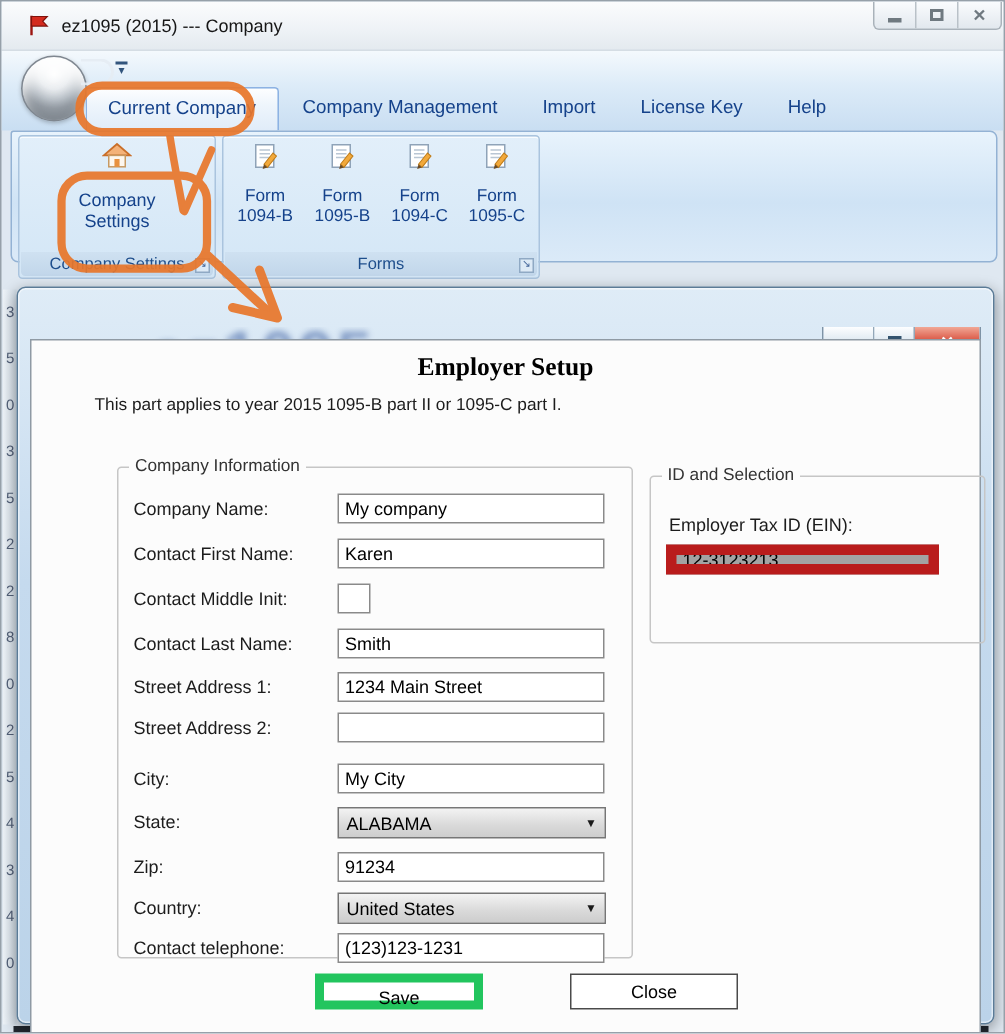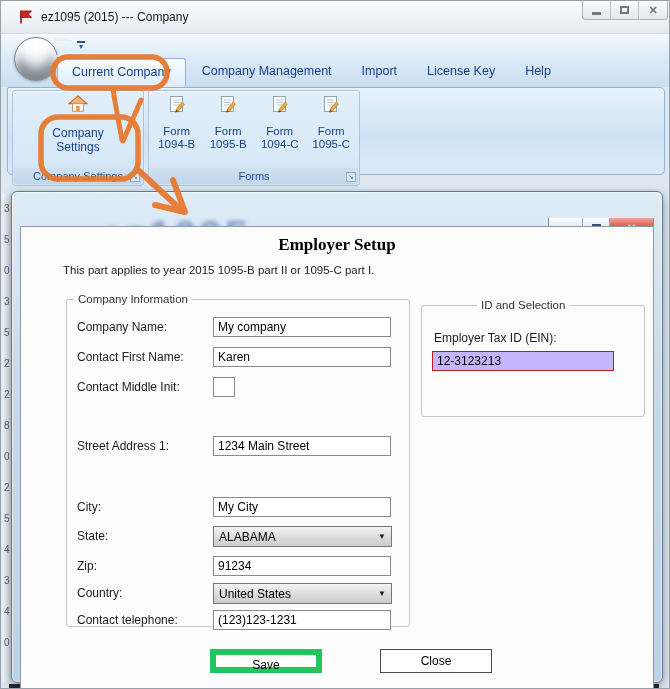--- a/index.html
+++ b/index.html
@@ -87,37 +87,37 @@
     font-weight:bold;font-size:11px;text-shadow:0 1px 1px rgba(0,0,0,.45);}
   .dminbar{width:9px;height:3px;background:#33536e;margin-top:6px;}
   .dmaxbox{width:9px;height:8px;border:2px solid #33536e;}
 
   .dlg-client{position:absolute;left:8px;top:34px;width:634px;height:502px;
     background:#fcfcfc;border:1px solid #8f9aa4;}
   .dlg-heading{position:absolute;left:0;top:8px;width:100%;text-align:center;
     font-family:"Liberation Serif",serif;font-weight:bold;font-size:17px;color:#000;}
   .dlg-desc{position:absolute;left:42px;top:37px;font-size:11.5px;color:#1c1c1c;}
 
-  fieldset{position:absolute;margin:0;padding:0;border:1px solid #c6c6c6;border-radius:3px;}
+  fieldset{position:absolute;margin:12px;padding:0;border:1px solid #c6c6c6;border-radius:3px;}
   legend{font-size:11.5px;color:#333;padding:0 4px;margin-left:7px;}
   .fs-ci{left:45px;top:66px;width:344px;height:334px;}
-  .fs-id{left:400px;top:72px;width:224px;height:118px;padding-left:48px;}
+  .fs-id{left:400px;top:72px;width:224px;height:118px;}
   .frow{position:absolute;left:0;width:100%;height:22px;}
   .flabel{position:absolute;left:10px;top:3px;font-size:12px;color:#1c1c1c;white-space:nowrap;}
   .tb{position:absolute;left:146px;top:0;width:178px;height:20px;border:1px solid #8a8a8a;
     font-family:"Liberation Sans",sans-serif;font-size:12px;color:#000;padding:1px 4px;background:#fff;}
   .tb.small{width:22px;}
   .combo{position:absolute;left:146px;top:0;width:179px;height:21px;border:1px solid #767676;
     background:linear-gradient(#f3f3f3,#d9d9d9 60%,#cdcdcd);display:flex;align-items:center;
     padding:0 5px;cursor:default;}
   .combo-val{flex:1;font-size:12px;color:#000;}
   .combo-arrow{font-size:8px;color:#1a1a1a;}
   .ein-label{position:absolute;left:12px;top:20px;font-size:12px;color:#1c1c1c;}
-  .ein-input{position:absolute;left:10px;top:40px;width:182px;height:20px;border:1px solid #b91c1c;
-    font-family:"Liberation Sans",sans-serif;font-size:12px;padding:1px 4px;background:#c4b5fd;}
+  .ein-input{position:absolute;left:10px;top:40px;width:182px;height:20px;border:7px solid #b91c1c;
+    font-family:"Liberation Sans",sans-serif;font-size:12px;padding:1px 4px;background:#a3a3a3;}
 
   .btn{position:absolute;top:422px;width:112px;height:24px;background:#fff;
     font-family:"Liberation Sans",sans-serif;font-size:12px;color:#000;text-align:center;cursor:default;}
   .btn-save{left:189px;border:6px solid #22c55e;line-height:20px;}
   .btn-close{left:359px;border:1px solid #4a4a4a;line-height:22px;}
   .grip{position:absolute;right:6px;bottom:7px;width:2px;height:2px;background:#9fb3c4;
     box-shadow:-4px 0 #9fb3c4,-8px 0 #9fb3c4,0 -4px #9fb3c4,-4px -4px #9fb3c4,0 -8px #9fb3c4;}
 
   
   .annotation{position:absolute;left:0;top:0;z-index:60;pointer-events:none;}
@@ -271,23 +271,31 @@
           <input class="tb" value="My company" style="">
         </div>
         <div class="frow" style="top:42px;">
           <span class="flabel">Contact First Name:</span>
           <input class="tb" value="Karen" style="">
         </div>
         <div class="frow" style="top:72px;">
           <span class="flabel">Contact Middle Init:</span>
           <input class="tb small" value="" style="">
         </div>
+        <div class="frow" style="top:102px;">
+          <span class="flabel">Contact Last Name:</span>
+          <input class="tb" value="Smith" style="">
+        </div>
         <div class="frow" style="top:131px;">
           <span class="flabel">Street Address 1:</span>
           <input class="tb" value="1234 Main Street" style="">
+        </div>
+        <div class="frow" style="top:158px;">
+          <span class="flabel">Street Address 2:</span>
+          <input class="tb" value="" style="">
         </div>
         <div class="frow" style="top:192px;">
           <span class="flabel">City:</span>
           <input class="tb" value="My City" style="">
         </div>
         <div class="frow" style="top:221px;">
           <span class="flabel">State:</span>
           <div class="combo">
             <span class="combo-val">ALABAMA</span>
             <span class="combo-arrow">▼</span>

